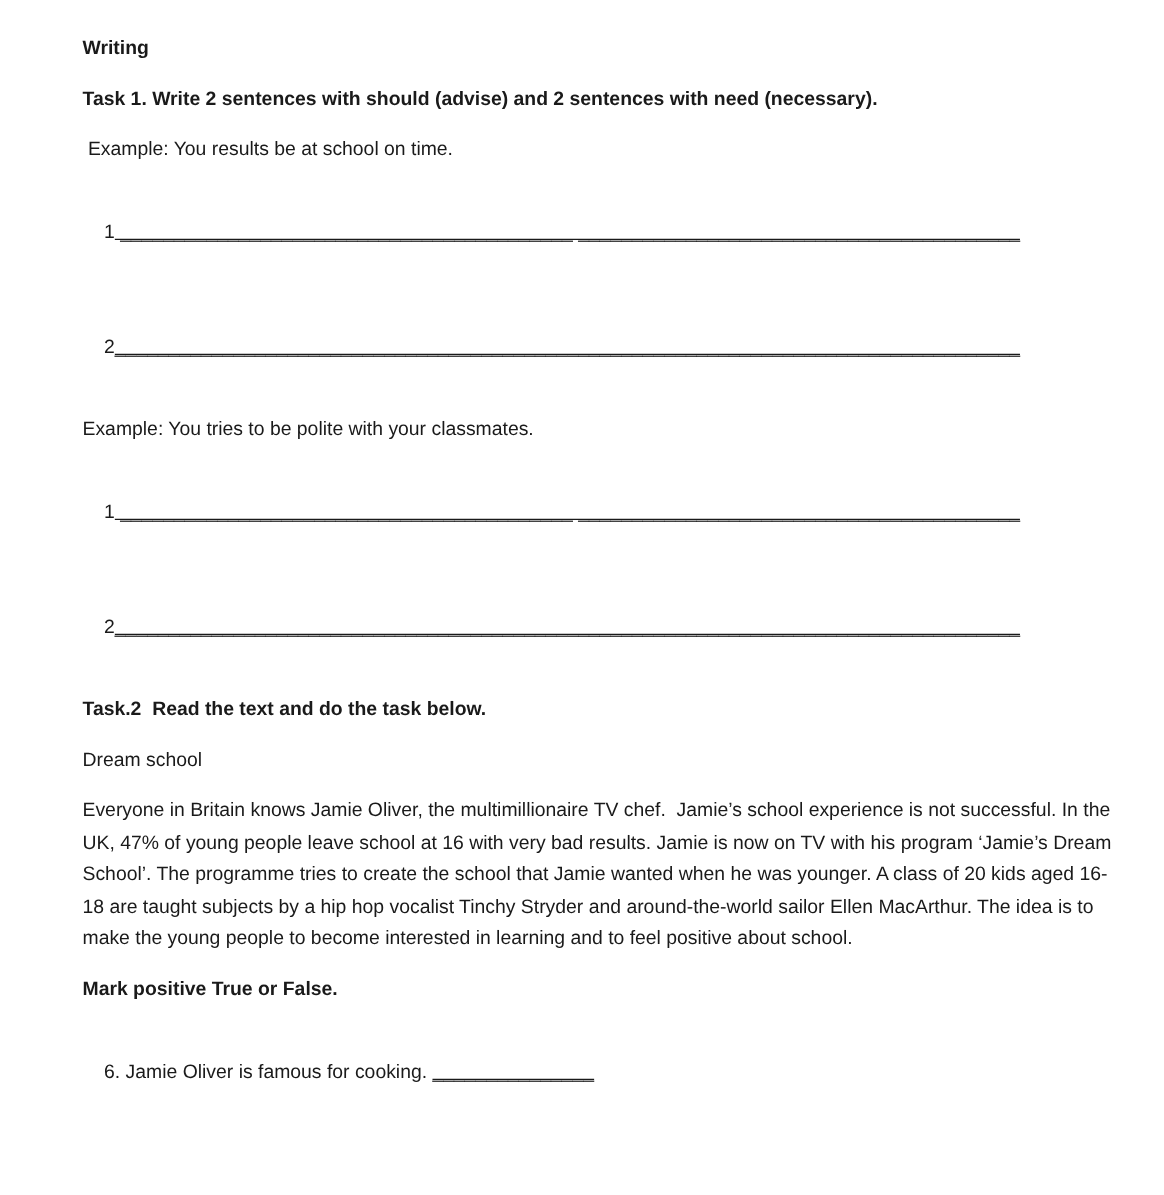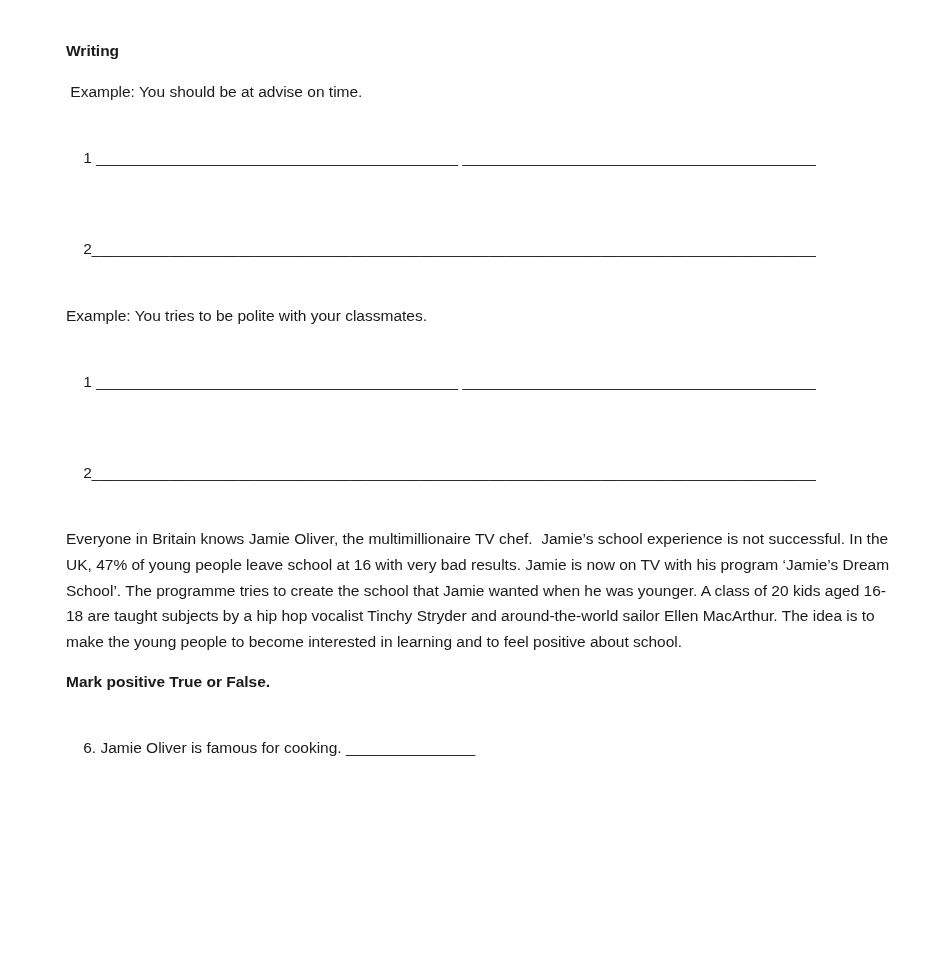--- a/index.html
+++ b/index.html
@@ -13,68 +13,72 @@
     height: 956px;
     background: #ffffff;
     box-sizing: border-box;
     padding: 26px 36px 20px 66px;
     overflow: hidden;
     font-family: "Liberation Sans", "DejaVu Sans", sans-serif;
     font-size: 15.5px;
     color: #1a1a1a;
   }
   .page p {
-    margin: 12px 0 15px 0;
+    margin: 0 0 15px 0;
     line-height: 1.65;
     white-space: pre-wrap;
   }
   .bold {
     font-weight: bold;
   }
   .blank-line {
     white-space: nowrap;
     overflow: hidden;
   }
   .blank {
     letter-spacing: 0;
+    text-decoration: underline;
   }
   .passage {
     max-width: 832px;
   }
 </style>
 </head>
 <body>
 
 <div class="page">
 
   <p class="bold">Writing</p>
 
+  <p class="bold">Task 1. Write 2 sentences with should (advise) and 2 sentences with need (necessary).</p>
 
-  <p> Example: You should be at advise on time.</p>
+  <p> Example: You results be at school on time.</p>
 
   <p class="blank-line">
     <span>1</span><span class="blank"> __________________________________________ _________________________________________</span>
   </p>
 
   <p class="blank-line">
     <span>2</span><span class="blank">____________________________________________________________________________________</span>
   </p>
 
   <p>Example: You tries to be polite with your classmates.</p>
 
   <p class="blank-line">
     <span>1</span><span class="blank"> __________________________________________ _________________________________________</span>
   </p>
 
   <p class="blank-line">
     <span>2</span><span class="blank">____________________________________________________________________________________</span>
   </p>
 
 
+  <p class="bold">Task.2  Read the text and do the task below.</p>
 
+  <p>Dream school</p>
 
   <p class="passage">Everyone in Britain knows Jamie Oliver, the multimillionaire TV chef.  Jamie’s school experience is not successful. In the UK, 47% of young people leave school at 16 with very bad results. Jamie is now on TV with his program ‘Jamie’s Dream School’. The programme tries to create the school that Jamie wanted when he was younger. A class of 20 kids aged 16-18 are taught subjects by a hip hop vocalist Tinchy Stryder and around-the-world sailor Ellen MacArthur. The idea is to make the young people to become interested in learning and to feel positive about school.</p>
 
   <p class="bold">Mark positive True or False.</p>
 
   <p>
     <span>6. Jamie Oliver is famous for cooking. </span><span class="blank">_______________</span>
   </p>
 
   <p>

